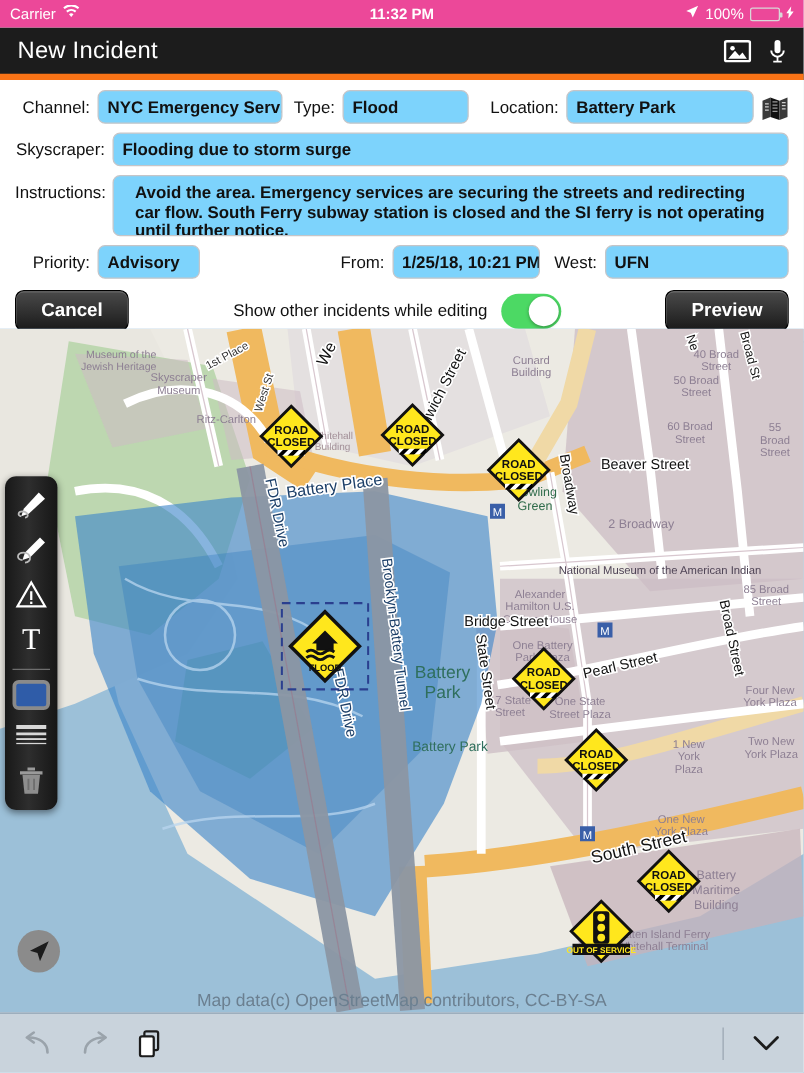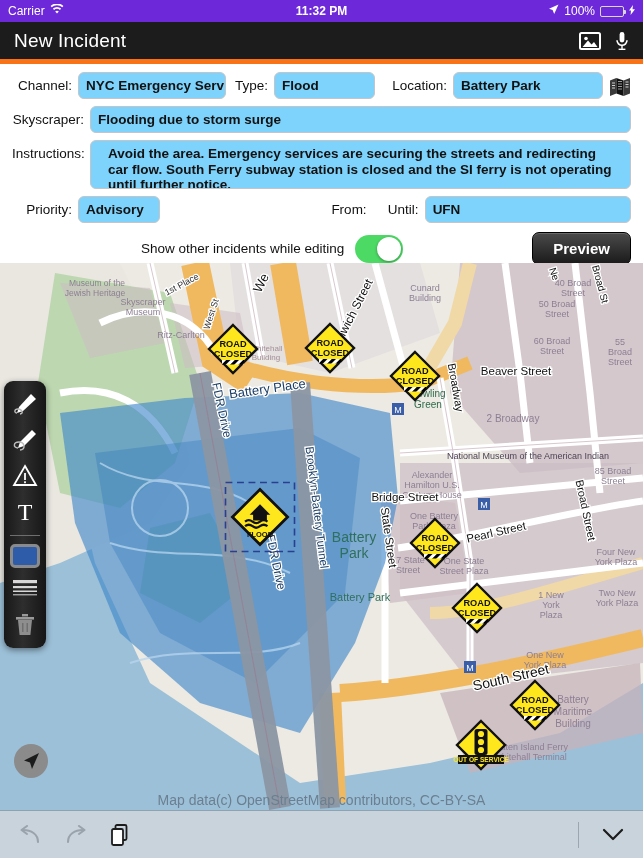--- a/index.html
+++ b/index.html
@@ -7,21 +7,21 @@
   body {
     font-family: "Liberation Sans", sans-serif;
     background: #ffffff;
     overflow: hidden;
     position: relative;
   }
 
   
   #status-bar {
     height: 22px;
-    background: #6d28d9;
+    background: #ec4899;
     color: #ffffff;
     display: flex;
     align-items: center;
     font-size: 12px;
     padding: 0 8px;
     position: relative;
   }
   #status-bar .left { display: flex; align-items: center; gap: 5px; }
   #status-bar .center {
     position: absolute; left: 0; right: 0; text-align: center;
@@ -262,25 +262,27 @@
   <div class="row" style="align-items:flex-start;">
     <div class="lbl" id="instr-label" style="padding-top:6px;">Instructions:</div>
     <div class="fld ta" id="instr-field">Avoid the area. Emergency services are securing the streets and redirecting car flow. South Ferry subway station is closed and the SI ferry is not operating until further notice.</div>
   </div>
 
   <div class="row">
     <div class="lbl" id="priority-label">Priority:</div>
     <div class="fld" id="priority-field">Advisory</div>
     <div style="flex:1 1 auto;"></div>
     <div class="lbl" id="from-label">From:</div>
-    <div class="lbl" id="until-label">Until:</div>
+    <div class="fld" id="from-field">1/25/18, 10:21 PM</div>
+    <div class="lbl" id="until-label">West:</div>
     <div class="fld" id="until-field">UFN</div>
   </div>
 
   <div id="action-row">
+    <button class="dark-btn">Cancel</button>
     <div id="toggle-group">
       <span id="toggle-text">Show other incidents while editing</span>
       <div id="show-others-toggle">
           <div class="knob"></div>
         </div>
     </div>
     <button class="dark-btn">Preview</button>
   </div>
 </div>
 

